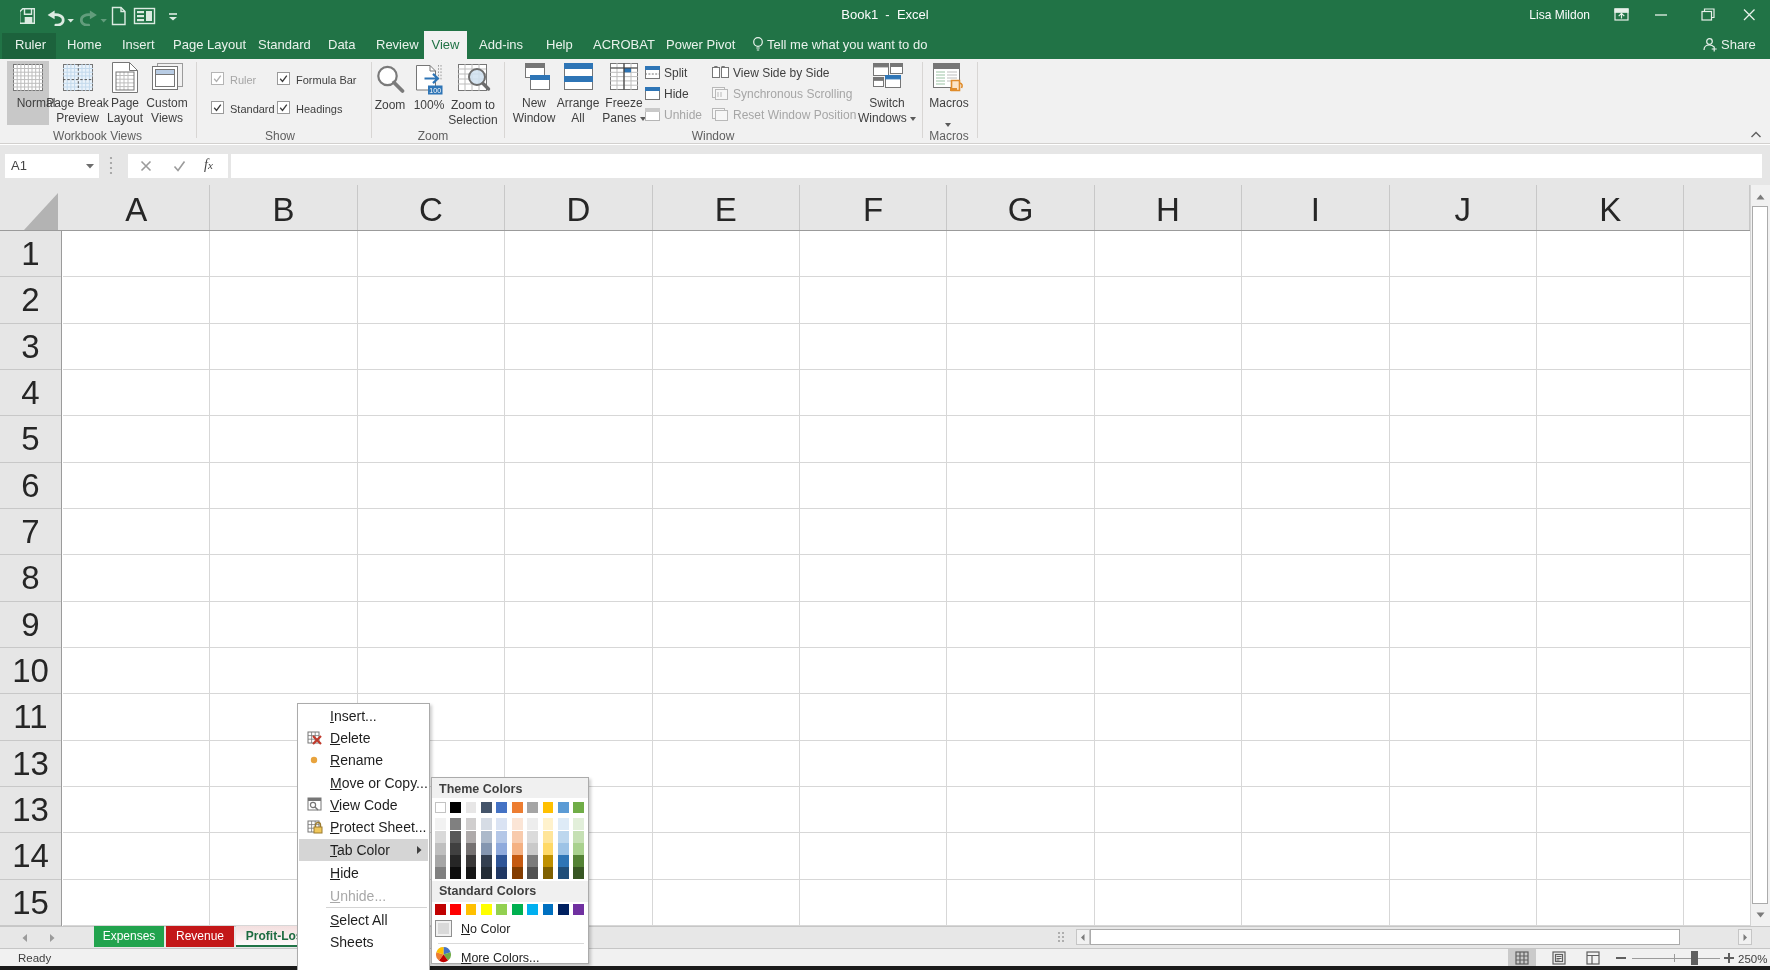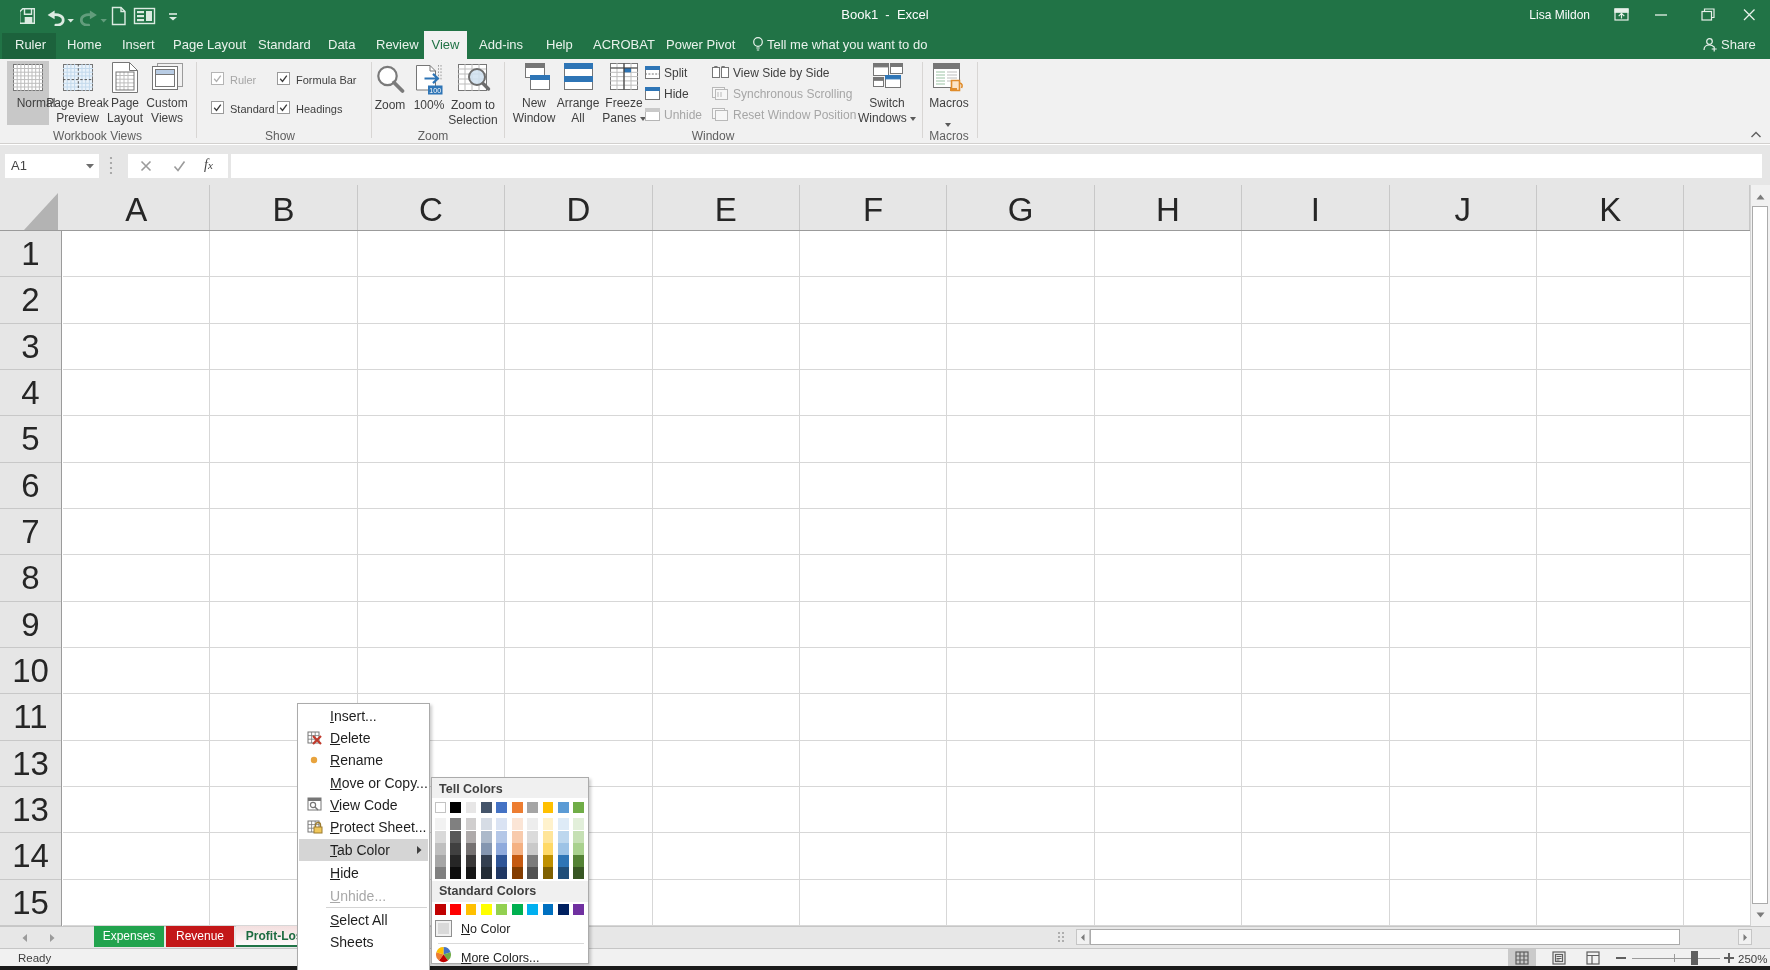--- a/index.html
+++ b/index.html
@@ -538,21 +538,21 @@
       <span class="txt"><u>U</u>nhide...</span>
     </div>
  <div class="abs" style="left:28px;top:203px;width:101px;height:1px;background:#d4d4d4"></div>
  <div class="mi" style="top:205px">
       <span class="txt"><u>S</u>elect All Sheets</span>
     </div>
 </div>
 
 <div class="abs" id="submenu">
  <div class="abs" style="left:0;top:0;width:156px;height:20px;background:#f0f0f0"></div>
- <div class="abs" style="left:7px;top:4px;font-weight:bold;color:#3f3f3f">Tell Colors</div>
+ <div class="abs" style="left:7px;top:4px;font-weight:bold;color:#3f3f3f">Theme Colors</div>
  <div class="sw" style="left:3.0px;top:23.5px;height:11.5px;width:10.8px;background:#FFFFFF;border:1px solid #c3c3c3;"></div>
  <div class="sw" style="left:18.4px;top:23.5px;height:11.5px;width:10.8px;background:#000000;"></div>
  <div class="sw" style="left:33.7px;top:23.5px;height:11.5px;width:10.8px;background:#E7E6E6;"></div>
  <div class="sw" style="left:49.0px;top:23.5px;height:11.5px;width:10.8px;background:#44546A;"></div>
  <div class="sw" style="left:64.4px;top:23.5px;height:11.5px;width:10.8px;background:#4472C4;"></div>
  <div class="sw" style="left:79.8px;top:23.5px;height:11.5px;width:10.8px;background:#ED7D31;"></div>
  <div class="sw" style="left:95.1px;top:23.5px;height:11.5px;width:10.8px;background:#A5A5A5;"></div>
  <div class="sw" style="left:110.5px;top:23.5px;height:11.5px;width:10.8px;background:#FFC000;"></div>
  <div class="sw" style="left:125.8px;top:23.5px;height:11.5px;width:10.8px;background:#5B9BD5;"></div>
  <div class="sw" style="left:141.2px;top:23.5px;height:11.5px;width:10.8px;background:#70AD47;"></div>

